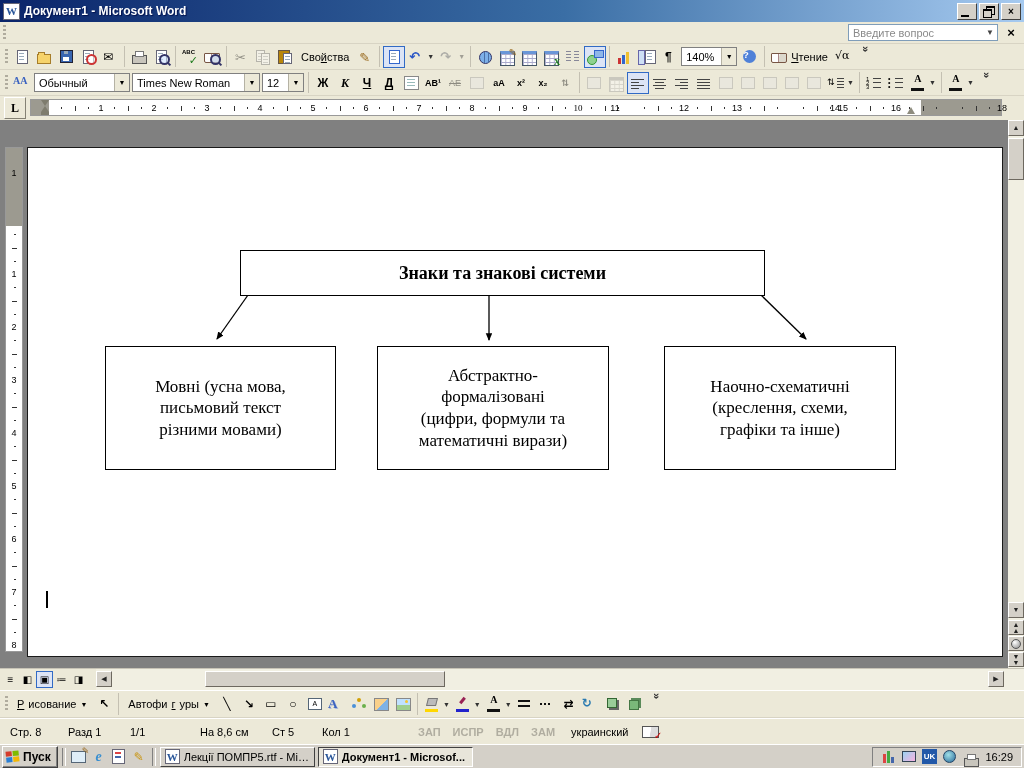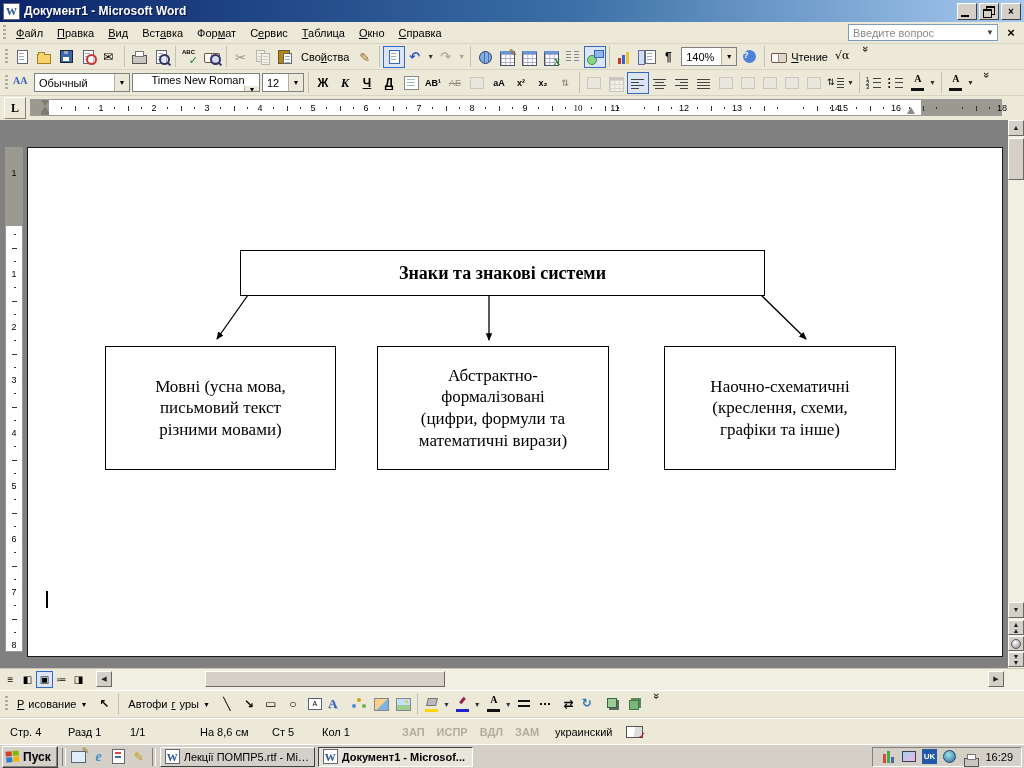--- a/index.html
+++ b/index.html
@@ -220,21 +220,20 @@
       <span class="capb">
           <i class="crest1"></i>
           <i class="crest2"></i>
         </span>
       <span class="capb">×</span>
     </span>
   </div>
 
   <div id="menubar" class="abs">
     <span class="grip"></span>
-    <span id="menuitems"><span class="mitem"><u>Ф</u>айл</span><span class="mitem"><u>П</u>равка</span><span class="mitem"><u>В</u>ид</span><span class="mitem">Вст<u>а</u>вка</span><span class="mitem">Фор<u>м</u>ат</span><span class="mitem">С<u>е</u>рвис</span><span class="mitem"><u>Т</u>аблица</span><span class="mitem"><u>О</u>кно</span><span class="mitem"><u>С</u>правка</span></span>
     <span id="qbox">
       <span>Введите вопрос</span>
       <span class="car">▼</span>
     </span>
     <span id="menuclose">×</span>
   </div>
 
   <div id="stdbar" class="toolbar abs">
       <span class="grip"></span>
       <span class="tbtn">
@@ -418,21 +417,21 @@
       <span class="grip"></span>
       <span class="tbtn">
         <span class="icn">
           <s class="gsty">АА</s>
         </span>
       </span>
       <span class="combo" style="width: 96px; margin: 0px 1px;">
         <span>Обычный</span>
         <span class="car">▼</span>
       </span>
-      <span class="combo" style="width: 128px; margin: 0px 1px; flex-direction: column;">
+      <span class="combo" style="width: 128px; margin: 0px 1px;">
         <span>Times New Roman</span>
         <span class="car">▼</span>
       </span>
       <span class="combo" style="width: 42px; margin: 0px 1px;">
         <span>12</span>
         <span class="car">▼</span>
       </span>
       <span class="sep"></span>
       <span class="tbtn">
         <span class="glyph gb">Ж</span>
@@ -855,27 +854,27 @@
         </span>
       </span>
       <span class="tbtn">
         <span class="icn">
           <s class="chevg">»</s>
         </span>
       </span>
     </div>
 
   <div id="statusbar" class="abs">
-    <span class="sfield" style="margin-left:10px;width:58px;">Стр. 4</span>
+    <span class="sfield" style="margin-left:10px;width:58px;">Стр. 8</span>
     <span class="sfield" style="width:62px;">Разд 1</span>
     <span class="sfield" style="width:52px;">1/1</span>
     <span class="sfield" style="width:72px;margin-left:18px;">На 8,6 см</span>
     <span class="sfield" style="width:50px;">Ст 5</span>
     <span class="sfield" style="width:66px;">Кол 1</span>
-    <span id="modes" style="margin-left:8px;"><span class="mode">ЗАП</span><span class="mode">ИСПР</span><span class="mode">ВДЛ</span><span class="mode">ЗАМ</span></span>
+    <span id="modes" style="margin-left:24px;"><span class="mode">ЗАП</span><span class="mode">ИСПР</span><span class="mode">ВДЛ</span><span class="mode">ЗАМ</span></span>
     <span class="sfield" style="margin-left:10px;">украинский</span>
     <span class="sbook">
       <i class="bkp"></i>
         <i class="rchk">✓</i>
     </span>
   </div>
 
   <div id="taskbar" class="abs">
     <span id="startbtn">
       <span class="flag">

